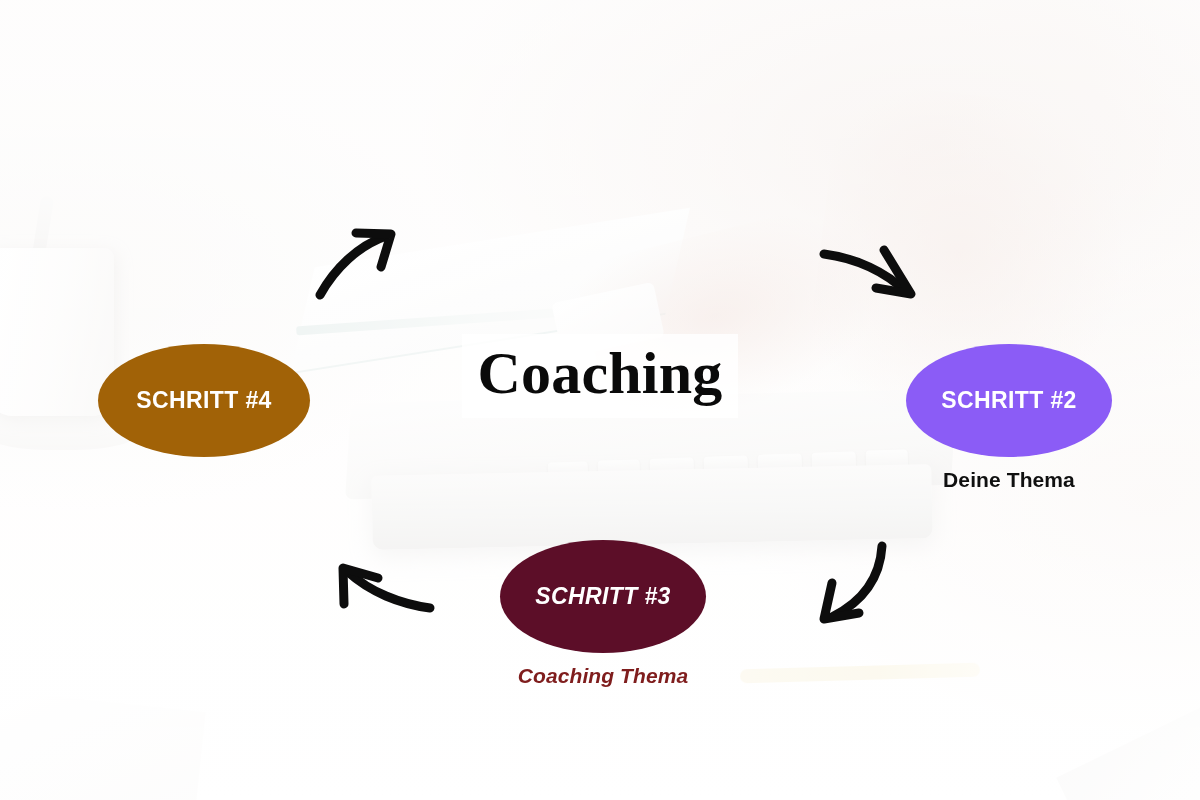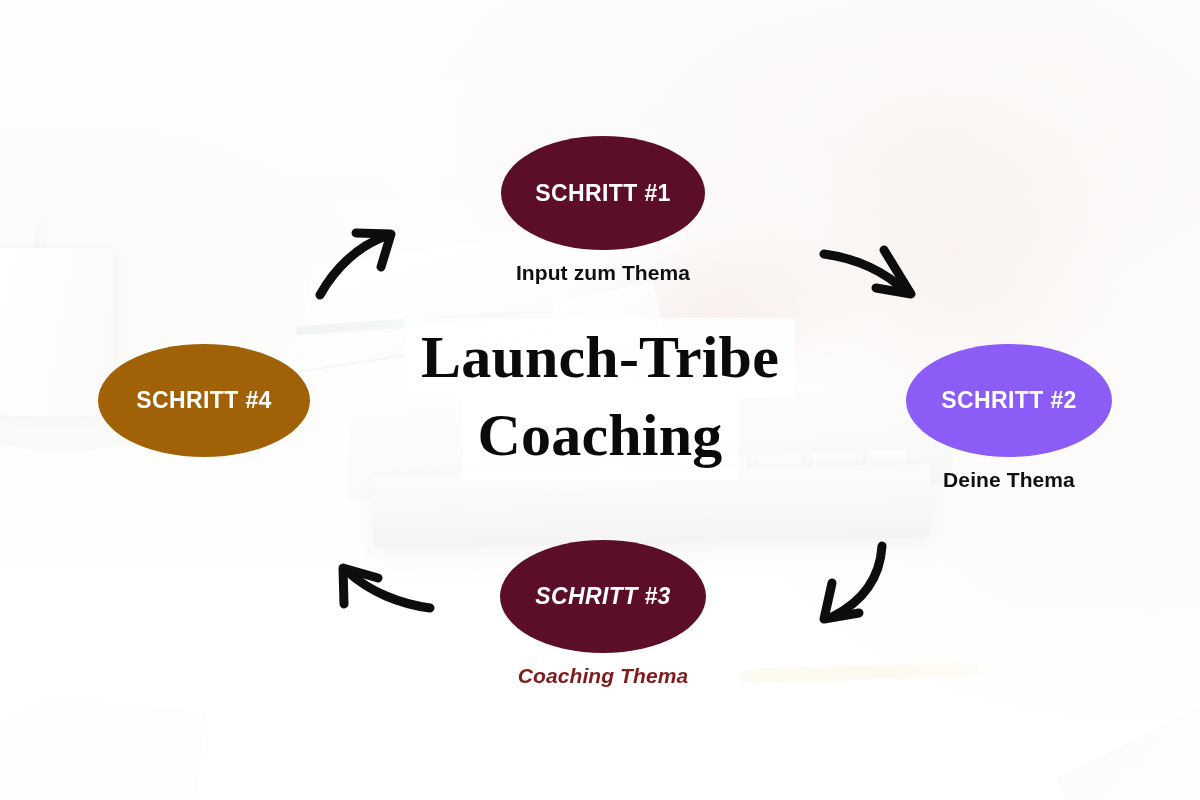--- a/index.html
+++ b/index.html
@@ -243,28 +243,24 @@
       <path d="M832,583 L824,619 L859,613" fill="none" stroke="#0D0D0D" stroke-width="9" stroke-linecap="round" stroke-linejoin="round"></path>
     </g>
 
     <g>
       <path d="M430,608 C400,604 370,592 348,572" fill="none" stroke="#0D0D0D" stroke-width="9" stroke-linecap="round"></path>
       <path d="M344,604 L343,568 L378,578" fill="none" stroke="#0D0D0D" stroke-width="9" stroke-linecap="round" stroke-linejoin="round"></path>
     </g>
   </svg>
 
   <div id="center-title">
-    <div class="title-line" id="title-line-1" style="color: rgb(10, 10, 10);">Launch-Tribe</div><br>
+    <br>
     <div class="title-line" id="title-line-2" style="color: rgb(10, 10, 10);">Coaching</div>
   </div>
 
-  <div class="node" id="node-1">
-    <div class="bubble" style="background: rgb(92, 14, 40); color: rgb(255, 255, 255);">SCHRITT #1</div>
-    <div class="node-label" style="color: rgb(16, 16, 16);">Input zum Thema</div>
-  </div>
 
   <div class="node" id="node-2">
     <div class="bubble" style="background: #8b5cf6; color: rgb(255, 255, 255);">SCHRITT #2</div>
     <div class="node-label" style="color: rgb(16, 16, 16);">Deine Thema</div>
   </div>
 
   <div class="node" id="node-3">
     <div class="bubble" style="background: rgb(92, 14, 40); color: rgb(255, 255, 255);">SCHRITT #3</div>
     <div class="node-label" style="color: #7f1d1d;">Coaching Thema</div>
   </div>

